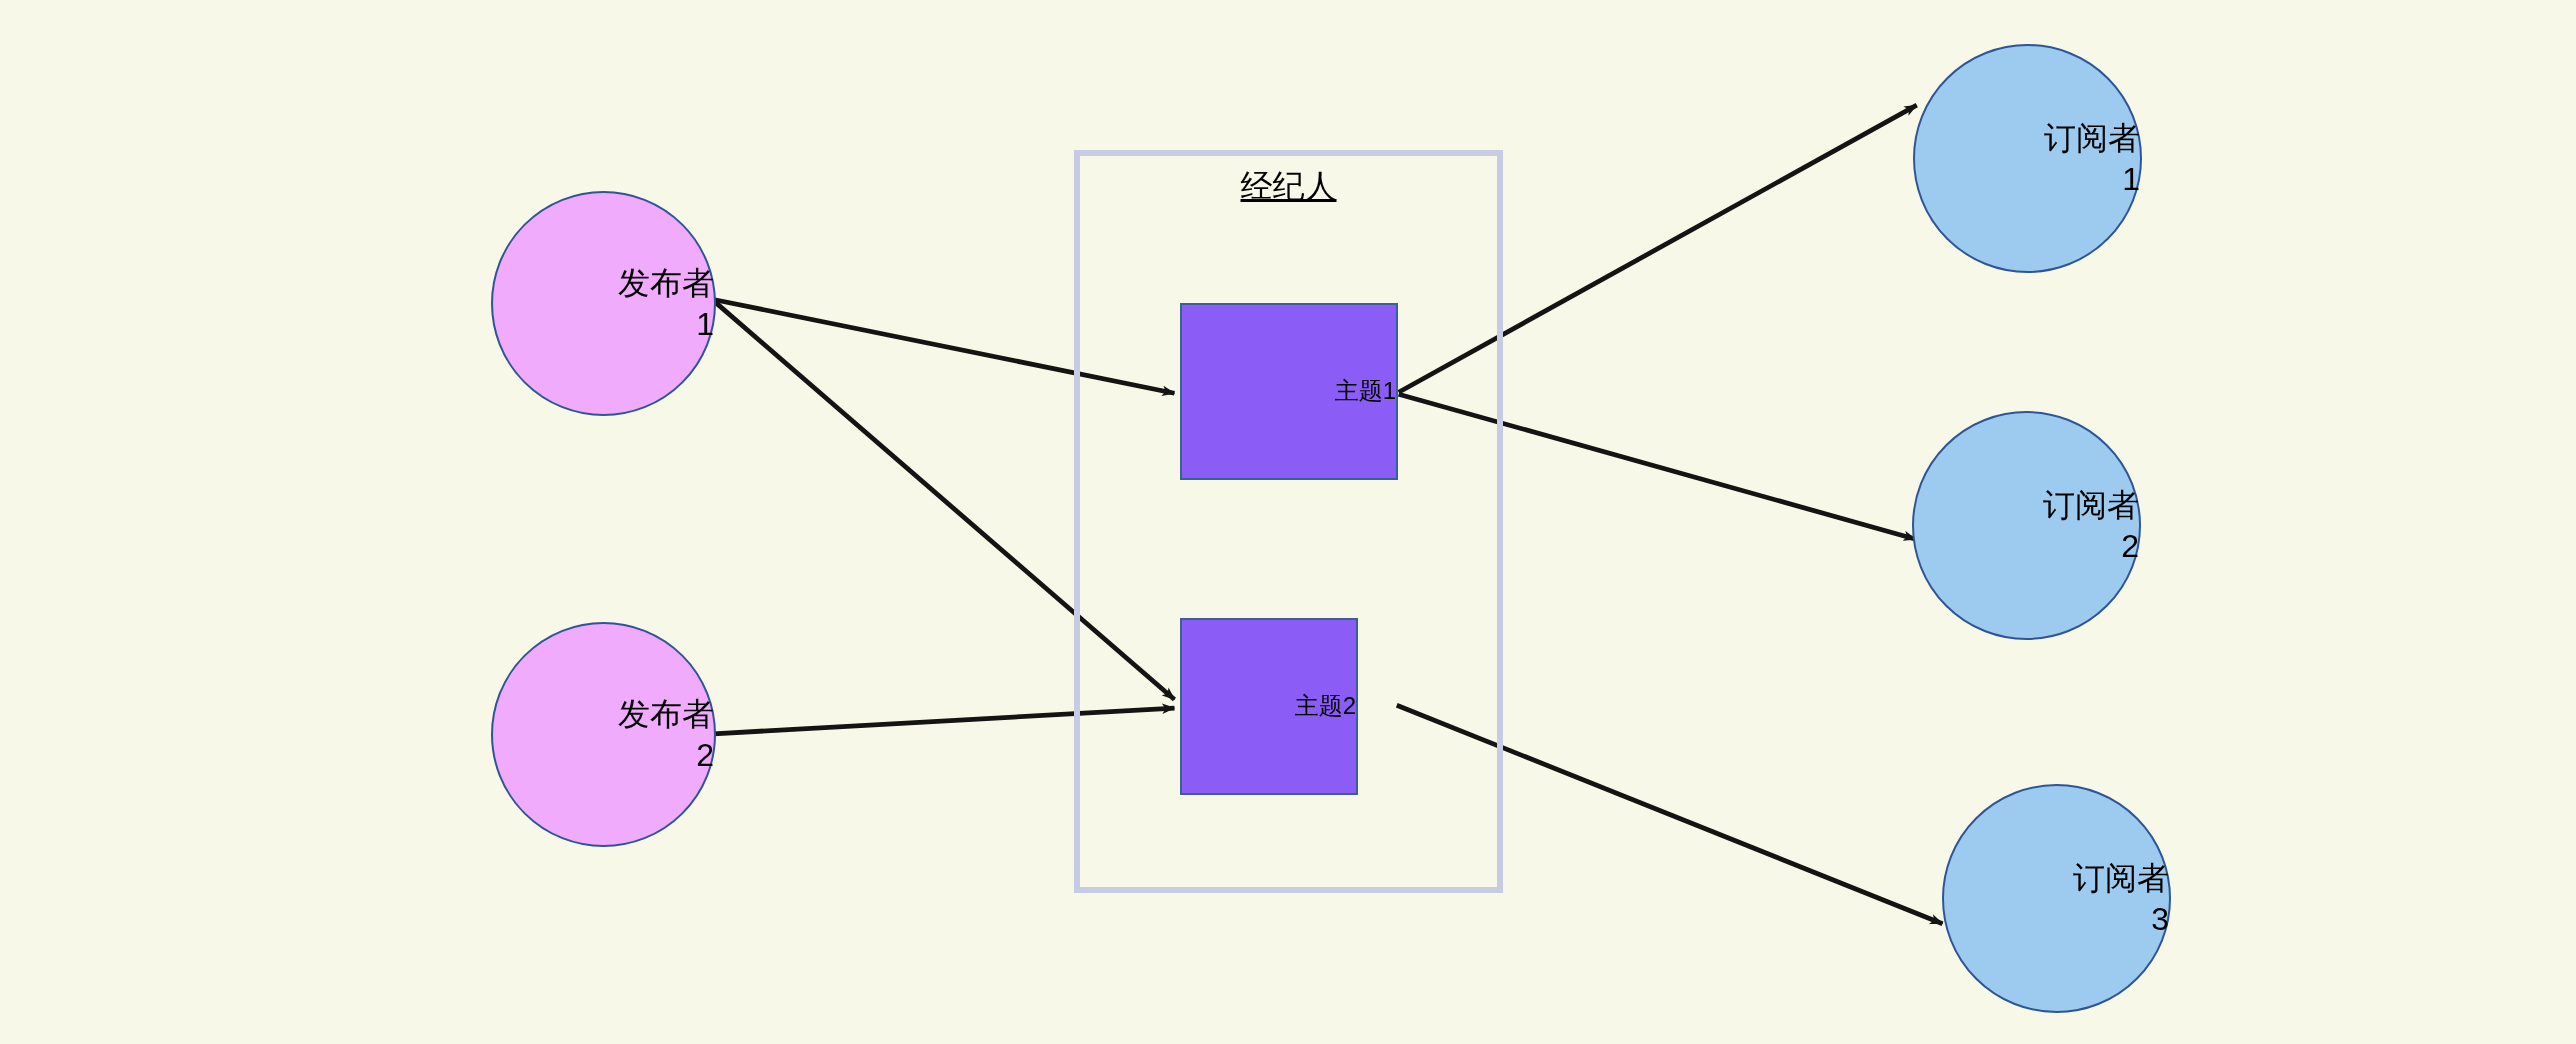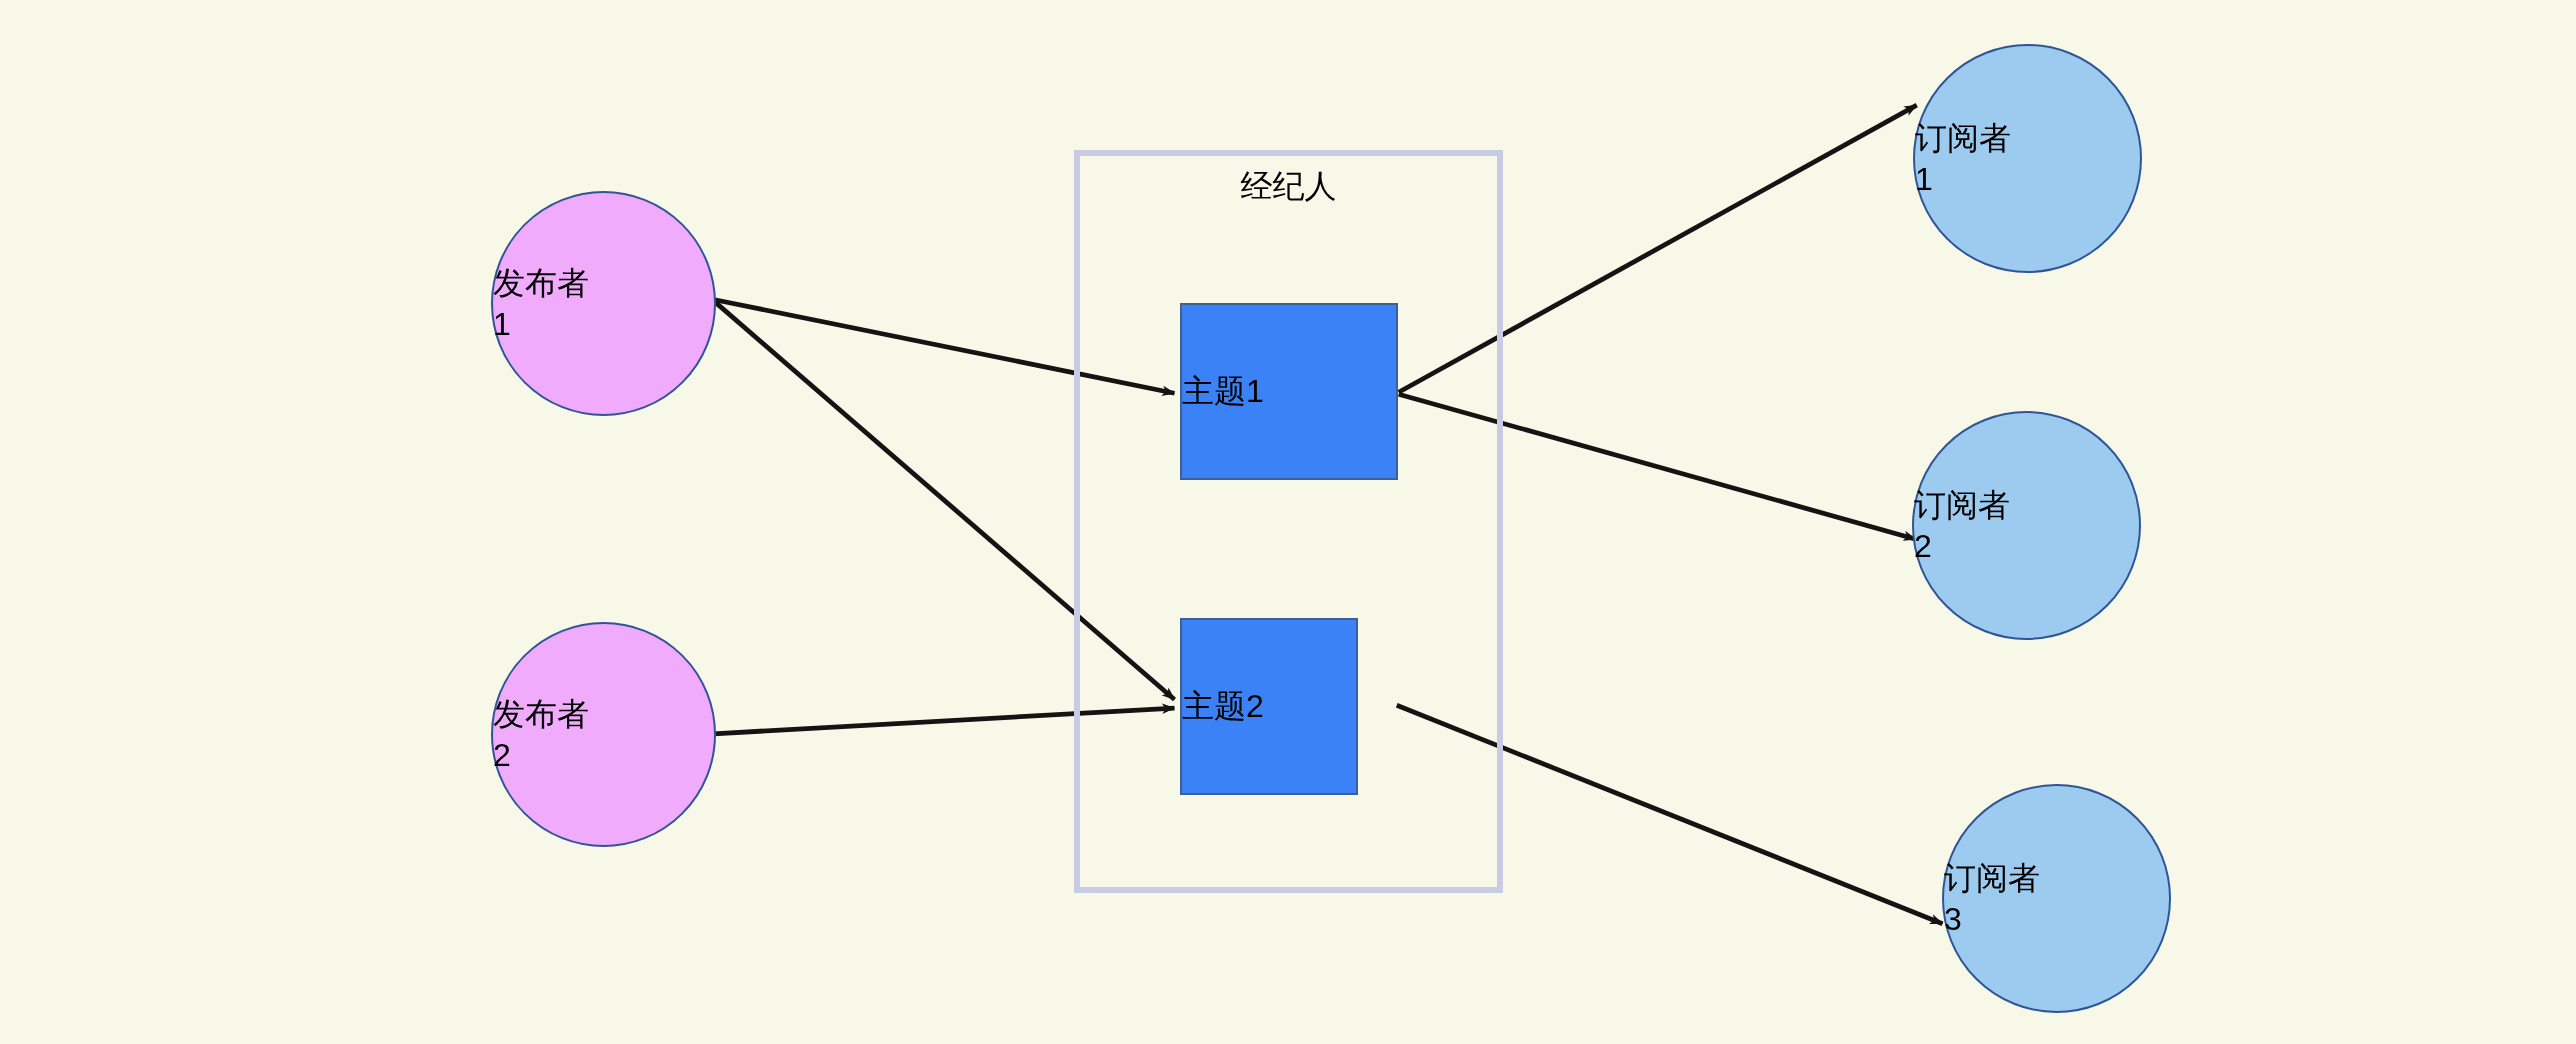--- a/index.html
+++ b/index.html
@@ -24,43 +24,43 @@
     left: 0;
     top: 0;
     width: 2576px;
     height: 1045px;
   }
   .node {
     position: absolute;
     box-sizing: border-box;
     display: flex;
     flex-direction: column;
-    align-items: flex-start;
+    align-items: flex-end;
     justify-content: center;
     text-align: center;
     color: #000;
     line-height: 1.28;
   }
   .circle {
     border-radius: 50%;
   }
   .publisher {
     background: #f0abfc;
     border: 2.9px solid #2f5596;
     font-size: 32px;
   }
   .subscriber {
     background: #9dcbf0;
     border: 2.9px solid #2f5596;
     font-size: 32px;
   }
   .topic {
-    background: #3b82f6;
+    background: #8b5cf6;
     border: 2.9px solid #3b5f96;
-    font-size: 32px;
+    font-size: 24px;
   }
   .group-box {
     position: absolute;
     box-sizing: border-box;
     border: 6.7px solid #c8cbe4;
     background: transparent;
   }
   .group-label {
     position: absolute;
     font-size: 32px;
@@ -89,21 +89,21 @@
     <line x1="748" y1="769" x2="1231" y2="742" stroke="#141414" stroke-width="5" marker-end="url(#arrowhead)"></line>
 
     <line x1="1466" y1="411" x2="2009" y2="110" stroke="#141414" stroke-width="5" marker-end="url(#arrowhead)"></line>
 
     <line x1="1466" y1="413" x2="2008" y2="565" stroke="#141414" stroke-width="5" marker-end="url(#arrowhead)"></line>
 
     <line x1="1464" y1="739" x2="2036" y2="968" stroke="#141414" stroke-width="5" marker-end="url(#arrowhead)"></line>
   </svg>
 
   <div class="group-box" style="left:1074px; top:150px; width:429px; height:743px;"></div>
-  <div class="group-label" style="left:1074px; top:165px; width:429px;">经纪人</div>
+  <div class="group-label" style="left:1074px; top:165px; width:429px;text-decoration:underline;">经纪人</div>
 
   <div class="node circle publisher" style="left:491px; top:191px; width:225px; height:225px;">
     <span>发布者</span>
     <span class="node-line2">1</span>
   </div>
 
   <div class="node circle publisher" style="left:491px; top:622px; width:225px; height:225px;">
     <span>发布者</span>
     <span class="node-line2">2</span>
   </div>

